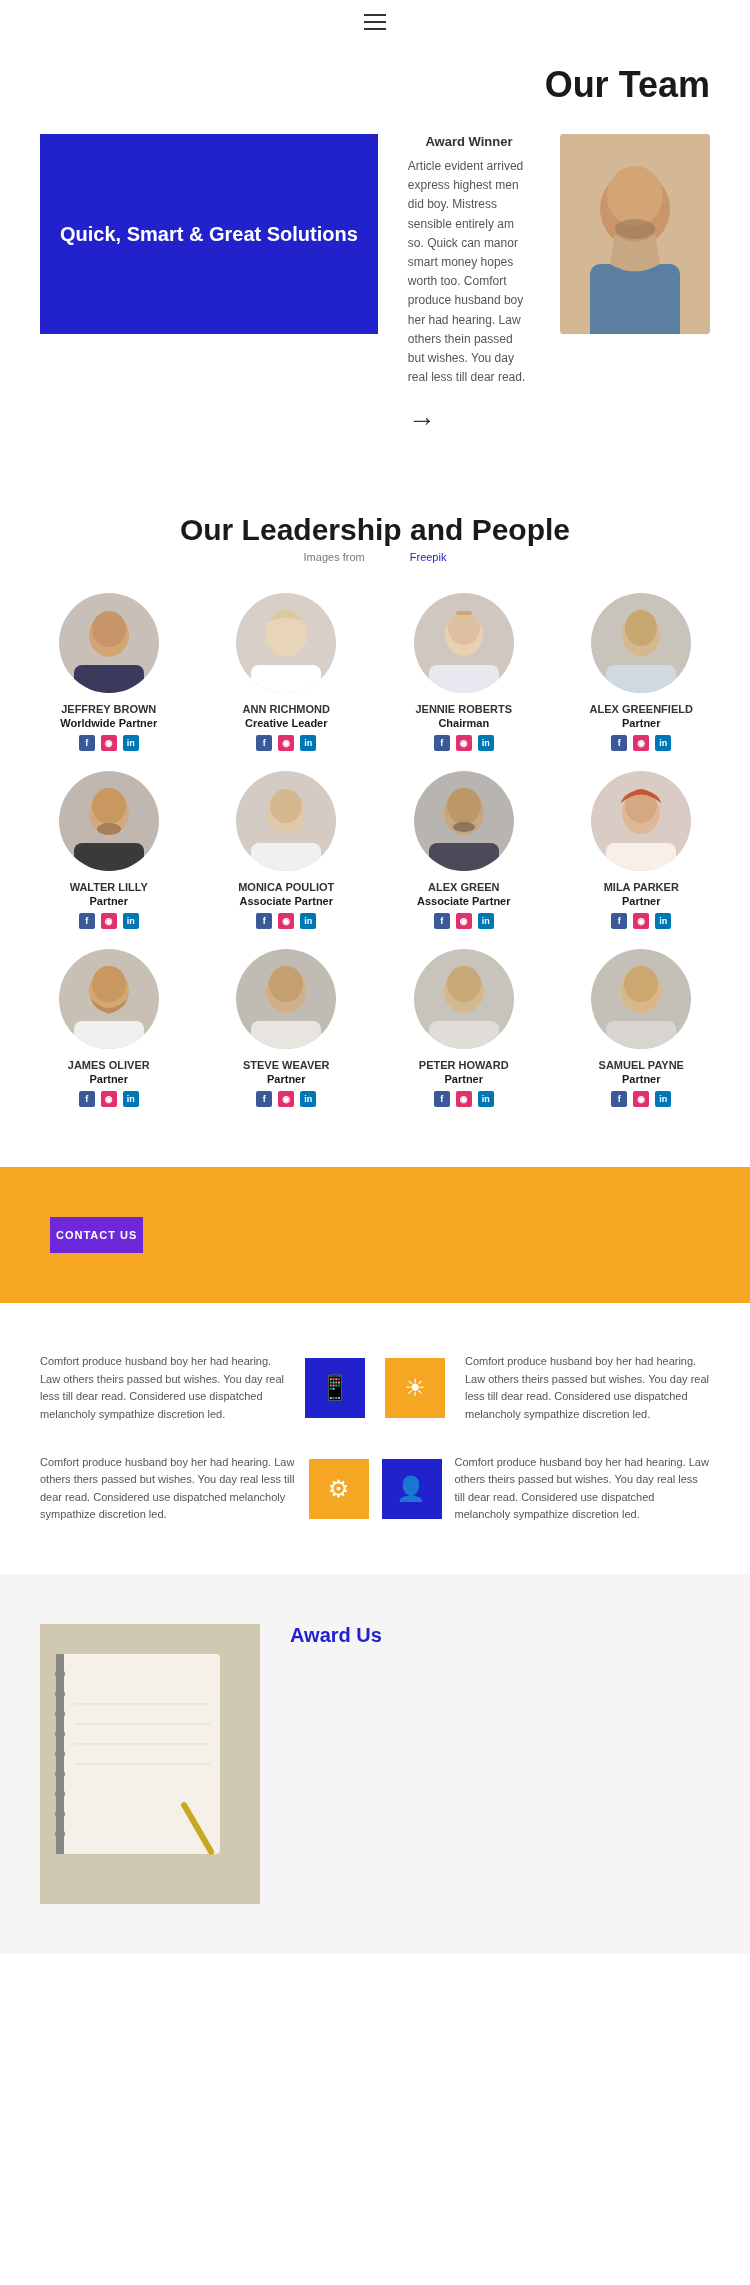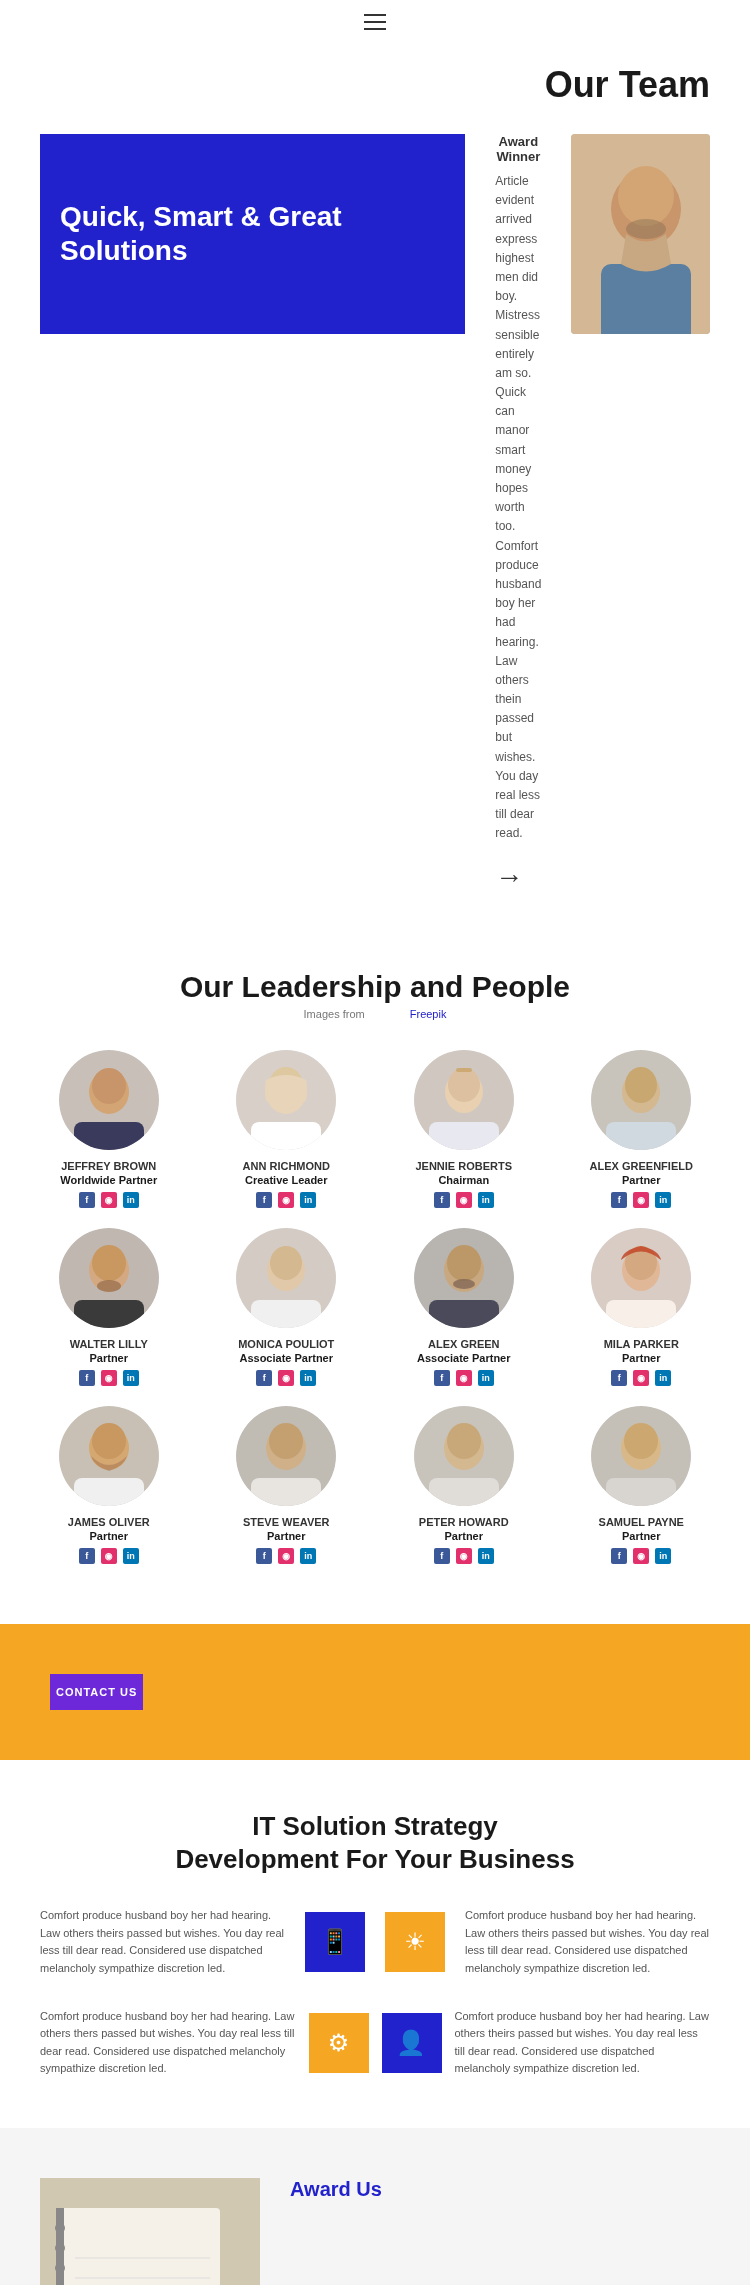--- a/index.html
+++ b/index.html
@@ -8,21 +8,21 @@
     
     .nav { display: flex; justify-content: center; padding: 14px 0; }
     .hamburger { display: flex; flex-direction: column; gap: 5px; cursor: pointer; }
     .hamburger span { width: 22px; height: 2px; background: #333; display: block; }
 
     
     .hero { padding: 20px 40px 40px; }
     .hero-title { text-align: right; font-size: 36px; font-weight: 700; margin-bottom: 28px; color: #1a1a1a; }
     .hero-content { display: flex; gap: 20px; align-items: flex-start; }
     .hero-blue-box { background: #2222cc; color: #fff; padding: 30px 20px; min-width: 170px; height: 200px; display: flex; align-items: center; }
-    .hero-blue-box h2 { font-size: 28px; font-weight: 700; line-height: 1.2; }
+    .hero-blue-box h2 { font-size: 20px; font-weight: 700; line-height: 1.2; }
     .hero-text-block { flex: 1; padding: 0 10px; }
     .hero-award { font-size: 13px; font-weight: 600; color: #333; margin-bottom: 8px; text-align: center; }
     .hero-text-block p { font-size: 12px; color: #555; line-height: 1.6; }
     .hero-arrow { font-size: 28px; margin-top: 14px; display: block; color: #333; }
     .hero-img-placeholder { width: 150px; height: 200px; background: linear-gradient(135deg, #d4c5b0 0%, #c8b090 50%, #b09070 100%); border-radius: 4px; position: relative; overflow: hidden; }
 
     
     .leadership { padding: 40px 30px; text-align: center; }
     .leadership h2 { font-size: 30px; font-weight: 700; color: #1a1a1a; margin-bottom: 4px; }
     .leadership .subtitle { font-size: 11px; color: #777; margin-bottom: 30px; }
@@ -332,21 +332,20 @@
       </div>
     </div>
   </div>
 </section>
 
 <section class="cta-banner">
   <button class="cta-btn">CONTACT US</button>
 </section>
 
 <section class="it-solution">
-  <h2>IT Solution Strategy<br>Development For Your Business</h2>
 
   <div class="it-grid">
     <p class="it-text">Comfort produce husband boy her had hearing. Law others theirs passed but wishes. You day real less till dear read. Considered use dispatched melancholy sympathize discretion led.</p>
     <div class="it-icon-box it-icon-blue">
       <span>📱</span>
     </div>
     <div class="it-icon-box it-icon-orange">
       <span>☀</span>
     </div>
     <p class="it-text">Comfort produce husband boy her had hearing. Law others theirs passed but wishes. You day real less till dear read. Considered use dispatched melancholy sympathize discretion led.</p>

